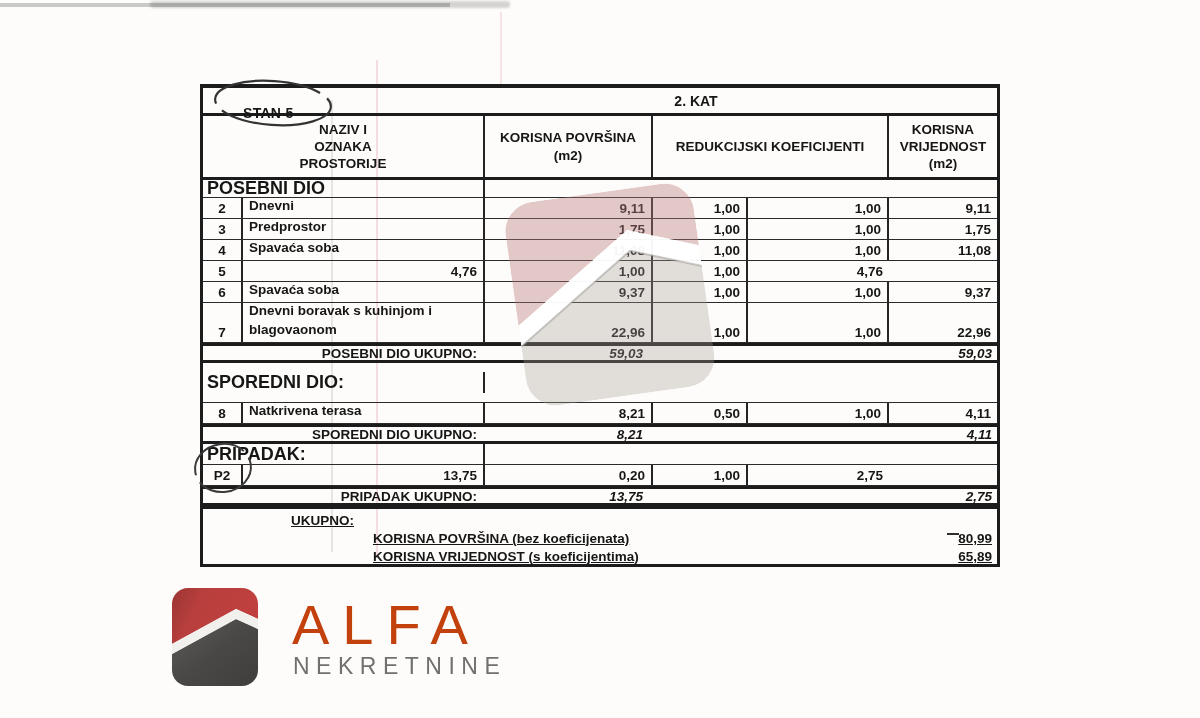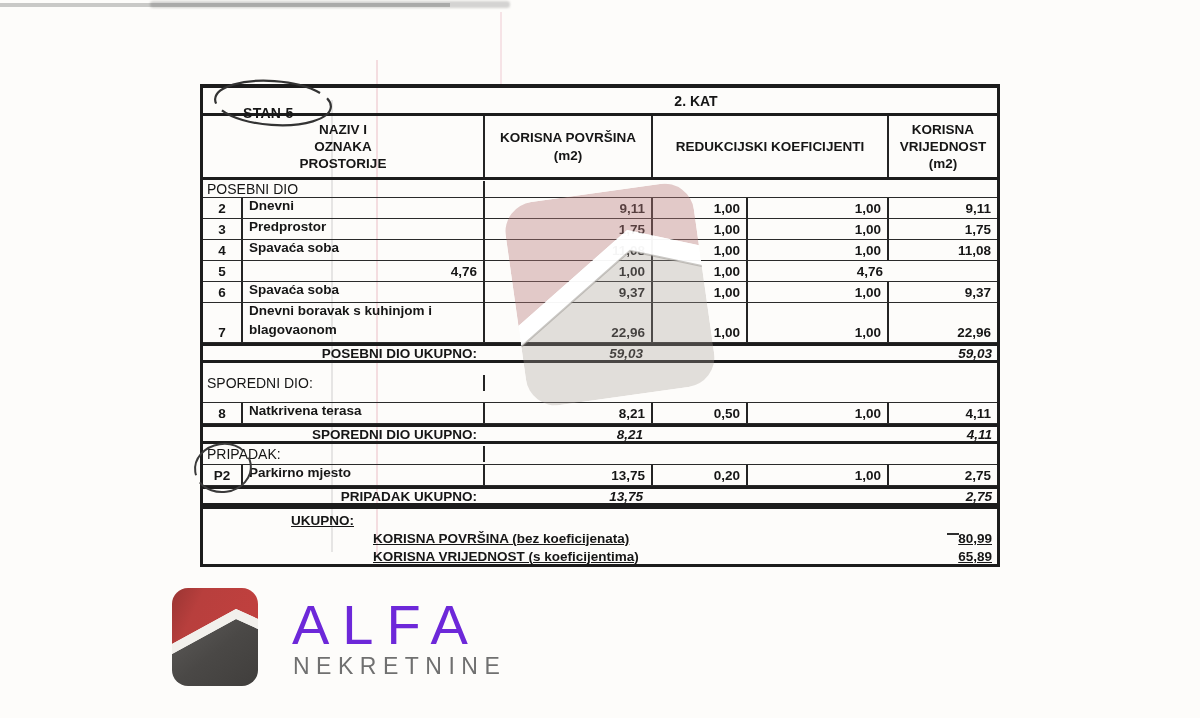--- a/index.html
+++ b/index.html
@@ -28,21 +28,21 @@
   .r-title{height:28px;position:relative;border-bottom:3px solid #1c1c1c;display:block;}
   .stan{position:absolute;left:40px;top:5px;font-size:14px;font-weight:700;letter-spacing:.3px;margin-top:12px;}
   .kat{position:absolute;left:413px;width:160px;top:5px;text-align:center;font-size:14px;font-weight:700;}
 
   .r-header{height:64px;grid-template-columns:282px 168px 236px 108px;border-bottom:3px solid #1c1c1c;}
   .hcell{display:flex;flex-direction:column;justify-content:center;align-items:center;
          font-size:13.5px;font-weight:700;line-height:1.28;text-align:center;}
   .bR{border-right:2px solid #242424;}
 
   .r-section{grid-template-columns:282px 168px 95px 141px 108px;align-items:center;}
-  .sec-label{font-size:14px;font-weight:400;padding-left:4px;}
+  .sec-label{font-size:18px;font-weight:700;padding-left:4px;}
 
   .r-data{grid-template-columns:40px 242px 168px 95px 141px 108px;}
   .r-data .cell{display:flex;align-items:flex-end;padding-bottom:2px;font-size:13.5px;font-weight:700;}
   .cnum{justify-content:center;}
   .cname{justify-content:flex-start;padding-left:6px;line-height:1.4;}
   .cval{justify-content:flex-end;padding-right:6px;}
 
   .r-subtotal{grid-template-columns:282px 168px 236px 108px;border-top:3px solid #1c1c1c;border-bottom:3px solid #1c1c1c;align-items:center;}
   .st-label{font-size:13.5px;font-weight:700;text-align:right;padding-right:8px;}
   .st-area{font-size:13.5px;font-weight:600;font-style:italic;text-align:right;padding-right:10px;}
@@ -54,21 +54,21 @@
   .g-label{padding-left:170px;}
   .g-val{margin-left:auto;padding-right:5px;display:flex;align-items:center;}
   .pre-dash{display:inline-block;width:12px;height:2.4px;background:#2e2e2e;margin-right:-1px;transform:translateY(-4px);}
 
   
   .overlay{position:absolute;z-index:20;pointer-events:none;}
   .watermark{position:absolute;left:497px;top:182px;z-index:10;pointer-events:none;}
 
   
   .logo-mark{position:absolute;left:172px;top:588px;}
-  .logo-title{position:absolute;left:292px;top:592px;font-size:56px;font-weight:400;letter-spacing:13px;color:#6d28d9;}
+  .logo-title{position:absolute;left:292px;top:592px;font-size:56px;font-weight:400;letter-spacing:13px;color:#c2410c;}
   .logo-sub{position:absolute;left:293px;top:653px;font-size:23px;font-weight:400;letter-spacing:6.5px;color:#707070;}
 </style>
 </head>
 <body>
 
 <div class="page">
 
   <div class="smudge1"></div>
   <div class="smudge2"></div>
   <div class="vline-pink"></div>
@@ -189,21 +189,20 @@
 
     <div class="row r-section" style="height:21px">
       <div class="cell sec-label bR">PRIPADAK:</div>
       <div class="cell bR"></div>
         <div class="cell bR"></div>
         <div class="cell bR"></div>
         <div class="cell"></div>
     </div>
     <div class="row r-data" style="height:21px">
       <div class="cell cnum bR">P2</div>
-      <div class="cell cname bR">Parkirno mjesto</div>
       <div class="cell cval bR">13,75</div>
       <div class="cell cval bR">0,20</div>
       <div class="cell cval bR">1,00</div>
       <div class="cell cval">2,75</div>
     </div>
     <div class="row r-subtotal" style="height:20px">
       <div class="cell st-label">PRIPADAK UKUPNO:</div>
       <div class="cell st-area">13,75</div>
       <div class="cell"></div>
       <div class="cell st-value">2,75</div>

